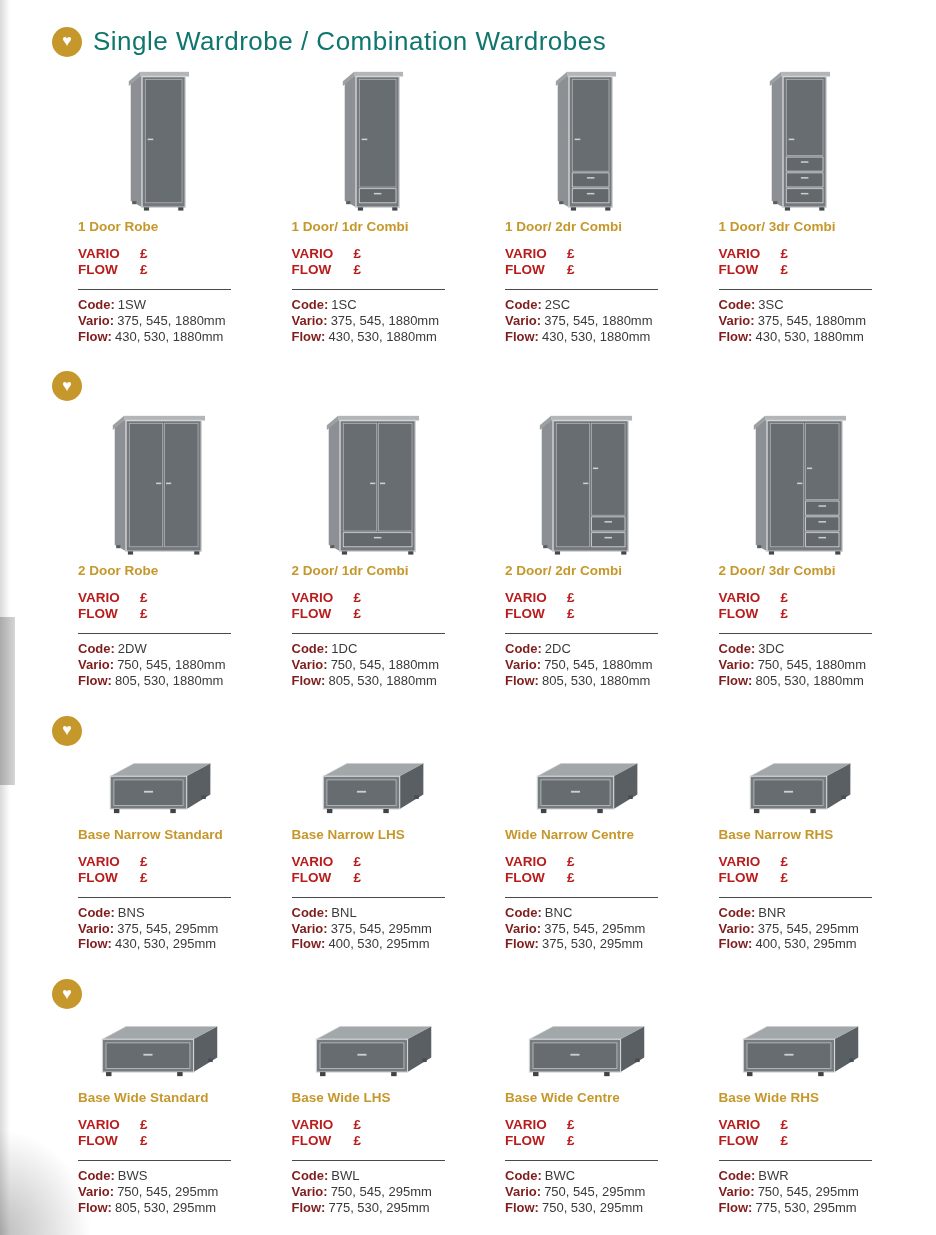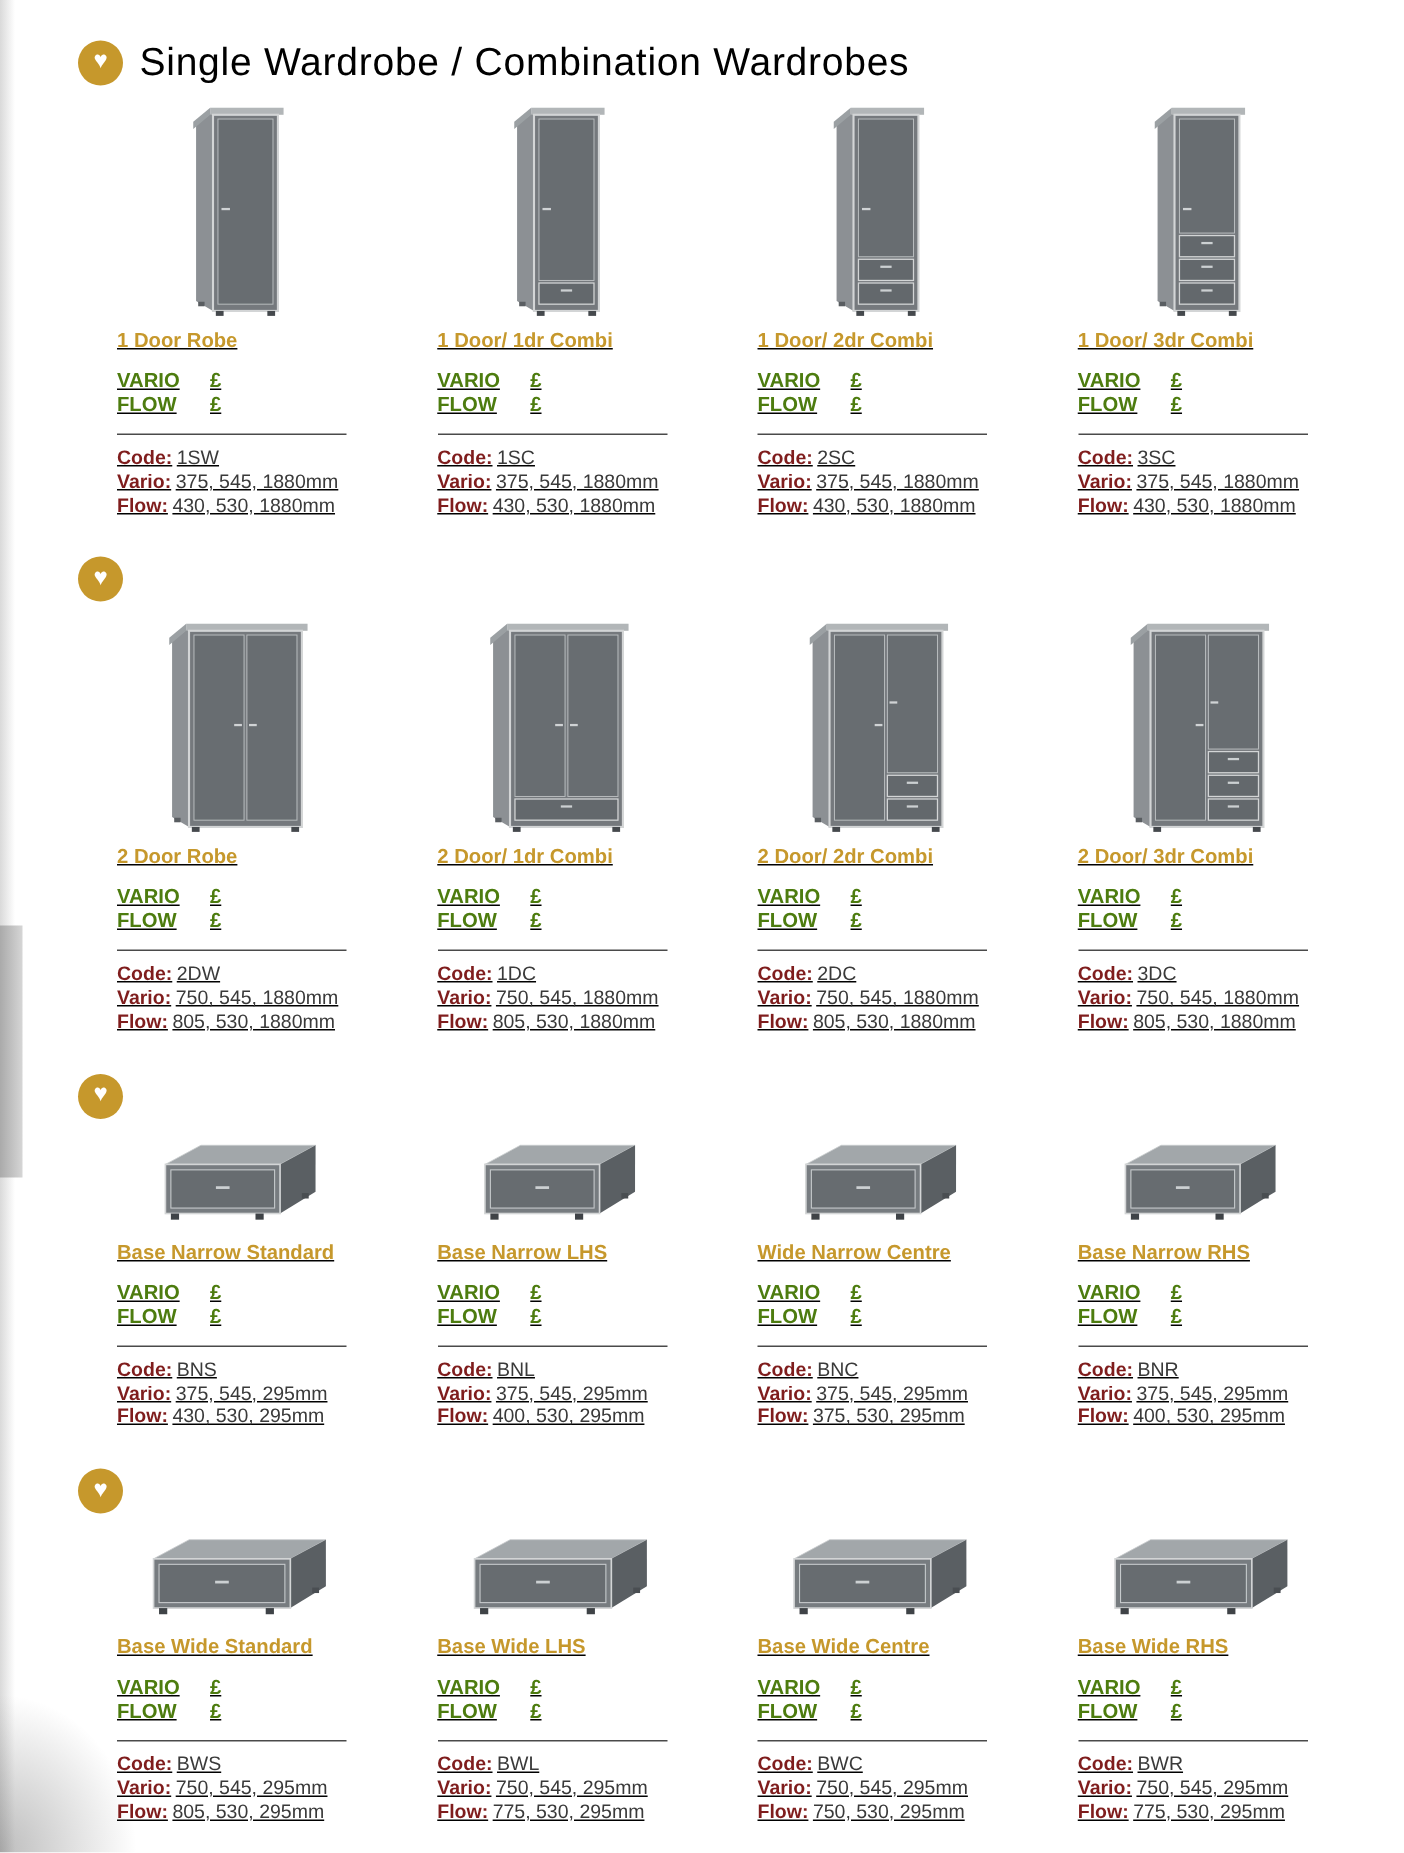--- a/index.html
+++ b/index.html
@@ -14,28 +14,28 @@
     background:linear-gradient(to right,rgba(120,120,120,.28),rgba(255,255,255,0));pointer-events:none;}
   .corner-shadow{position:absolute;left:0;bottom:0;width:120px;height:140px;
     background:radial-gradient(130px 150px at 0% 100%,rgba(80,80,80,.38),rgba(255,255,255,0) 70%);pointer-events:none;}
   .side-tab{position:absolute;left:0;top:617px;width:15px;height:168px;
     background:linear-gradient(to right,#aaaaaa,#d6d6d6);}
   #content{position:absolute;left:78px;top:26px;width:856px;}
   .section{margin-bottom:27px;}
   .section-header{display:flex;align-items:center;gap:11px;margin-left:-26px;margin-bottom:12px;}
   .heart-badge{width:30px;height:30px;border-radius:50%;background:#c6982c;color:#ffffff;
     display:flex;align-items:center;justify-content:center;font-size:16px;line-height:1;flex:0 0 auto;padding-bottom:1px;box-sizing:border-box;}
-  .section-title{font-size:26px;color:#000000;font-weight:400;letter-spacing:.5px;white-space:nowrap;}
-  .product-row{display:grid;grid-template-columns:repeat(4,213.5px);text-decoration:underline;}
+  .section-title{font-size:26px;color:#0f766e;font-weight:400;letter-spacing:.5px;white-space:nowrap;}
+  .product-row{display:grid;grid-template-columns:repeat(4,213.5px);}
   .product{width:213px;}
   .figure-box{height:143px;width:160px;display:flex;align-items:flex-end;justify-content:center;}
   .section.base .figure-box{height:62px;}
   .product-title{color:#c6982c;font-size:13.5px;font-weight:700;margin:7px 0 0;}
   .price-table{margin-top:12px;}
-  .price-row{display:flex;font-weight:700;color:#4d7c0f;font-size:13.5px;line-height:16px;}
+  .price-row{display:flex;font-weight:700;color:#b91c1c;font-size:13.5px;line-height:16px;}
   .price-label{width:62px;}
   .divider{width:153px;border-top:1px solid #4a4a4a;margin:11px 0 7px;}
   .spec-line{font-size:13px;color:#3a3a3a;line-height:15.8px;}
   .spec-line b{color:#7f1d1d;margin-right:3px;font-weight:700;}
 </style>
 </head>
 <body>
 
 <div class="edge-left"></div>
 <div class="side-tab"></div>

